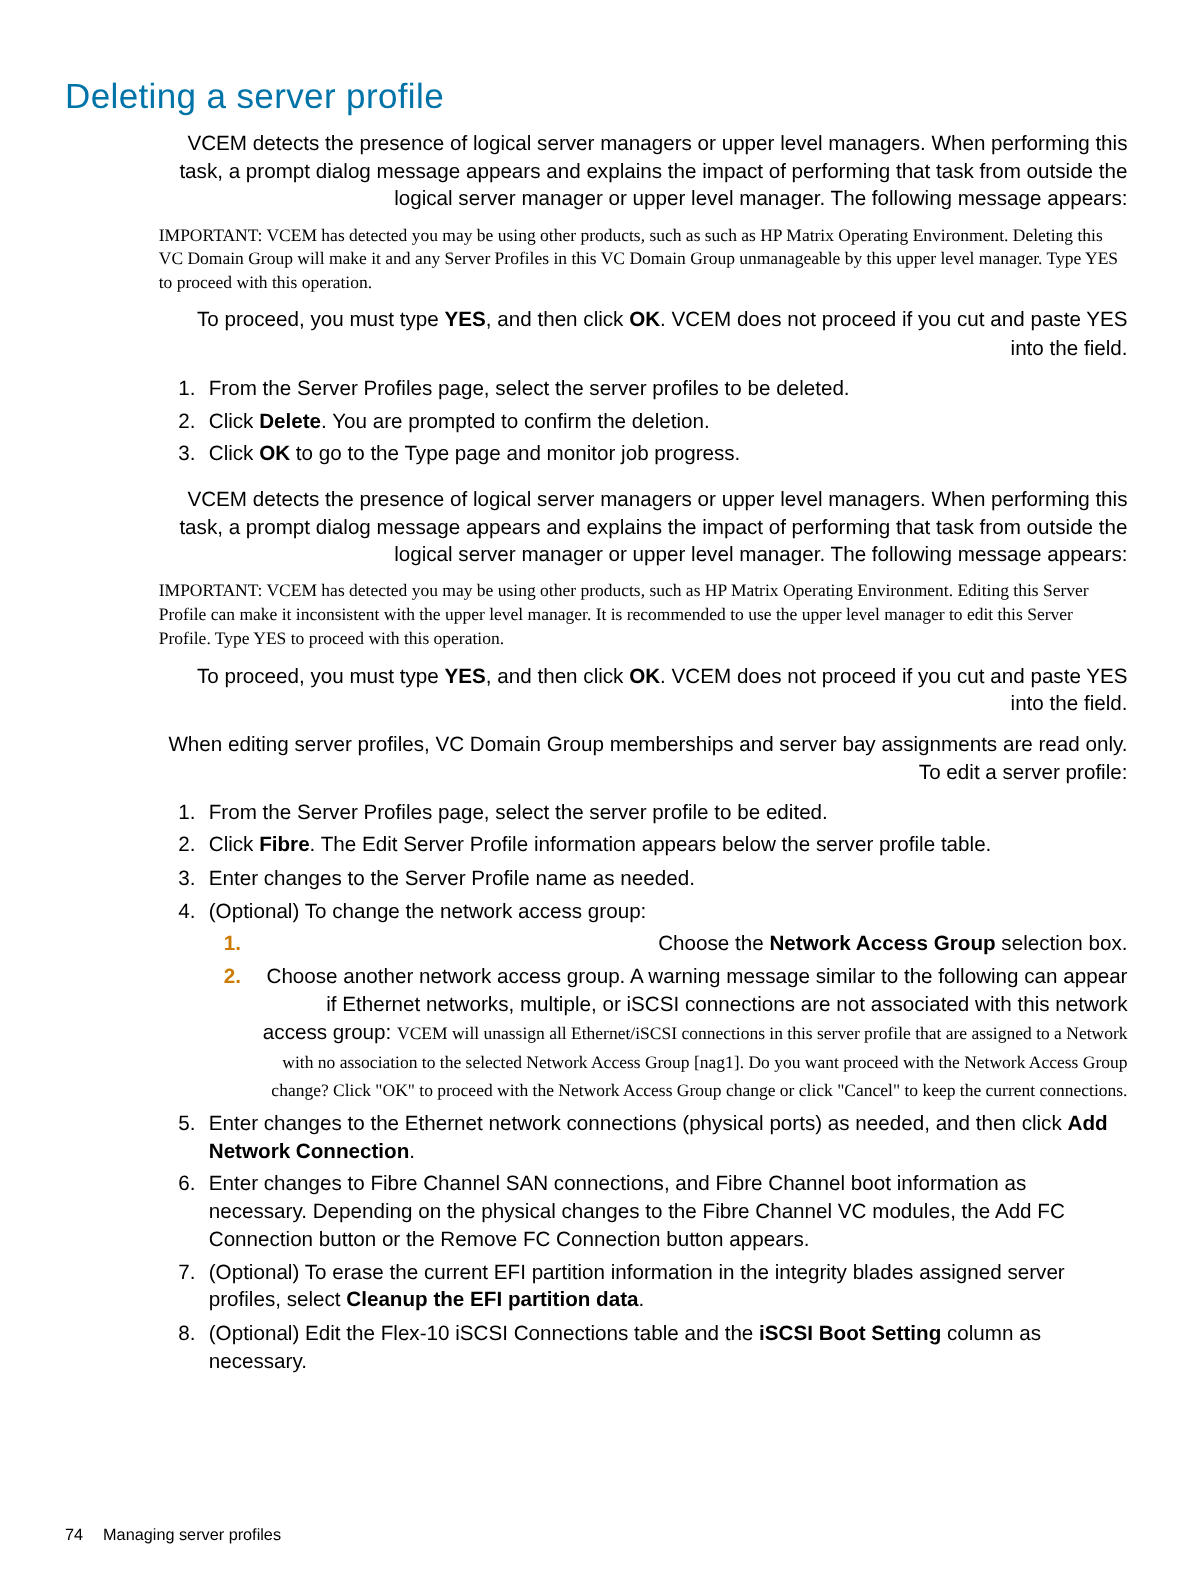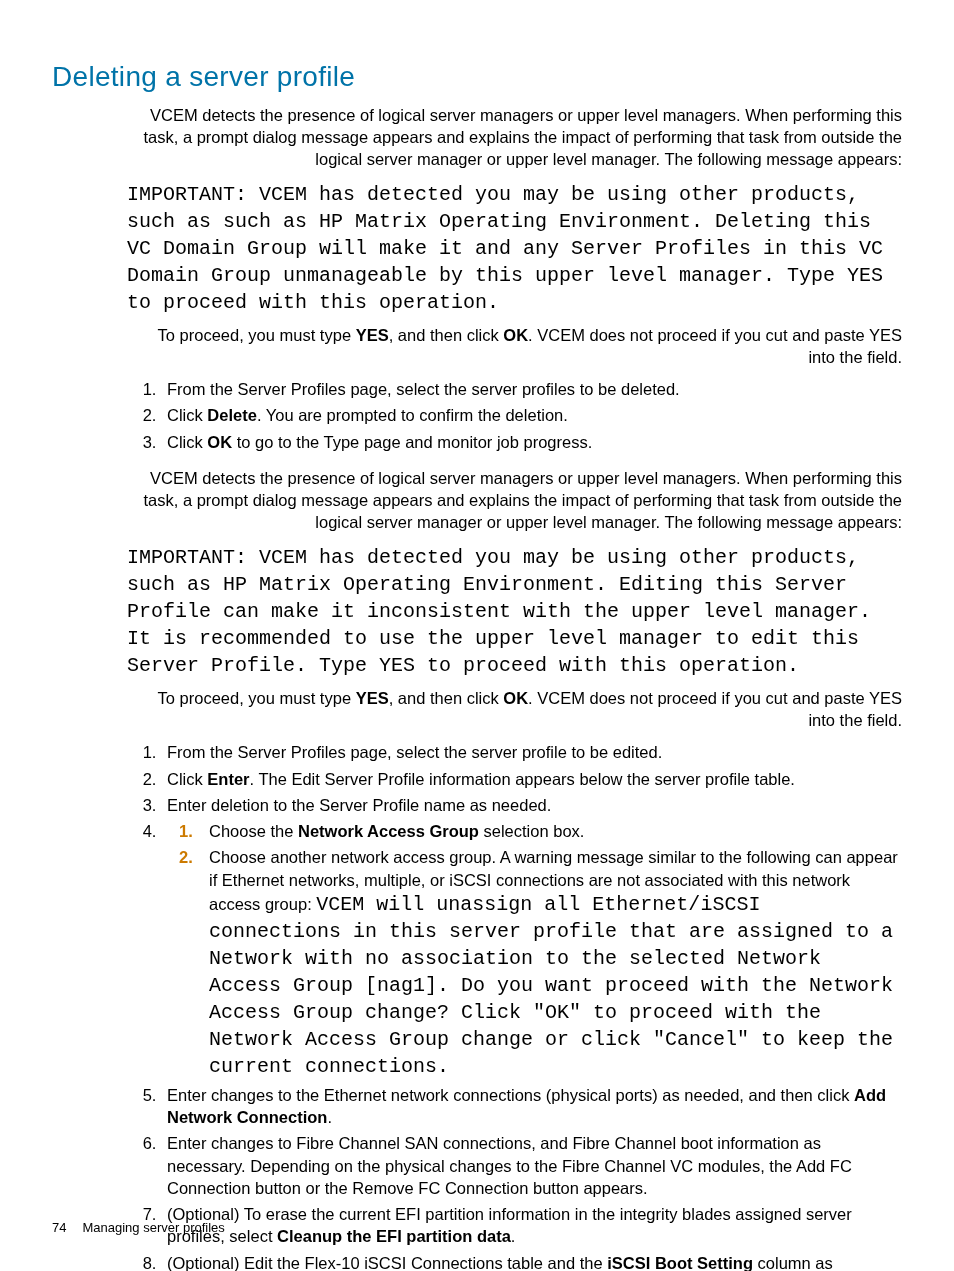--- a/index.html
+++ b/index.html
@@ -29,22 +29,22 @@
   }
   .body-indent {
     margin-left: 75px;
     margin-right: 0px;
   }
   p {
     margin: 0 0 10px 0;
     text-align: right;
   }
   .mono {
-    font-family: Liberation Mono, monospace;
-    font-size: 20px;
+    font-family: Liberation Serif, serif;
+    font-size: 14px;
     line-height: 1.35;
     white-space: pre-wrap;
     margin: 0 0 8px 0;
   }
   .b { font-weight: bold; }
   ol.numlist {
     margin: 0 0 14px 0;
     padding-left: 34px;
   }
   ol.numlist > li {
@@ -55,20 +55,21 @@
     list-style: none;
     margin: 4px 0 0 0;
     padding-left: 34px;
     counter-reset: sub;
   }
   ol.sublist > li {
     counter-increment: sub;
     position: relative;
     padding-left: 8px;
     margin-bottom: 4px;
+    text-align: right;
   }
   ol.sublist > li::before {
     content: counter(sub) ".";
     position: absolute;
     left: -22px;
     font-weight: bold;
     color: #cc7a00;
   }
   .footer {
     position: absolute;
@@ -100,27 +101,29 @@
       </li>
     </ol>
   </div>
 
   <div class="body-indent">
     <p>VCEM detects the presence of logical server managers or upper level managers. When performing this task, a prompt dialog message appears and explains the impact of performing that task from outside the logical server manager or upper level manager. The following message appears:</p>
     <div class="mono">IMPORTANT: VCEM has detected you may be using other products, such as HP Matrix Operating Environment. Editing this Server Profile can make it inconsistent with the upper level manager. It is recommended to use the upper level manager to edit this Server Profile. Type YES to proceed with this operation.</div>
     <p>
       <span>To proceed, you must type </span><span class="b">YES</span><span>, and then click </span><span class="b">OK</span><span>. VCEM does not proceed if you cut and paste YES into the field.</span>
     </p>
+    <p>When editing server profiles, VC Domain Group memberships and server bay assignments are read only. To edit a server profile:</p>
     <ol class="numlist">
       <li>From the Server Profiles page, select the server profile to be edited.</li>
       <li>
-        <span>Click </span><span class="b">Enter</span><span>. The Edit Server Profile information appears below the server profile table.</span>
+        <span>Click </span><span class="b">Fibre</span><span>. The Edit Server Profile information appears below the server profile table.</span>
       </li>
-      <li>Enter deletion to the Server Profile name as needed.</li>
+      <li>Enter changes to the Server Profile name as needed.</li>
       <li>
+        <span>(Optional) To change the network access group:</span>
         <ol class="sublist">
           <li>
             <span>Choose the </span><span class="b">Network Access Group</span><span> selection box.</span>
           </li>
           <li>
             <span>Choose another network access group. A warning message similar to the following can appear if Ethernet networks, multiple, or iSCSI connections are not associated with this network access group: </span><span class="mono" style="display:inline">VCEM will unassign all Ethernet/iSCSI connections in this server profile that are assigned to a Network with no association to the selected Network Access Group [nag1]. Do you want proceed with the Network Access Group change? Click "OK" to proceed with the Network Access Group change or click "Cancel" to keep the current connections.</span>
           </li>
         </ol>
       </li>
       <li>

